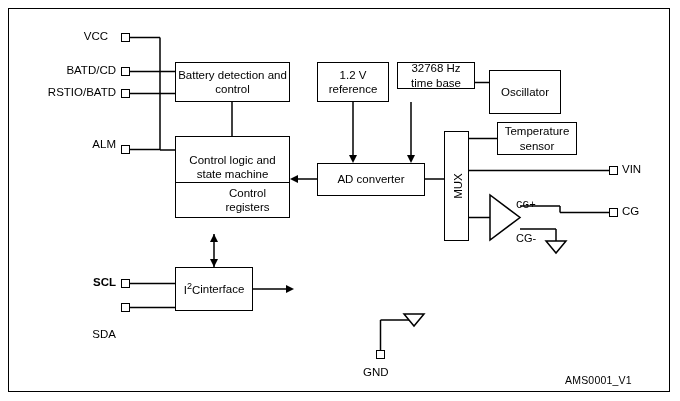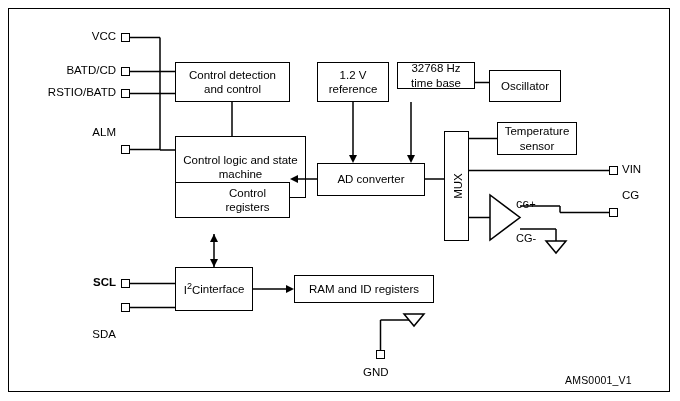--- a/index.html
+++ b/index.html
@@ -101,40 +101,40 @@
   }
 </style>
 </head>
 <body>
 
 <div id="page">
 
   <div class="outer-frame"></div>
 
   <div class="box" style="left:175px; top:62px; width:115px; height:40px;">
-    <span>Control detection and control</span>
-  </div>
-
-  <div class="box" style="left:175px; top:136px; width:131px; height:62px;">
+    <span>Battery detection and control</span>
+  </div>
+
+  <div class="box" style="left:175px; top:136px; width:115px; height:62px;">
     <span>Control logic and state machine</span>
   </div>
 
   <div class="box" style="left:175px; top:182px; width:115px; height:36px;padding-left:32px;">
     <span>Control registers</span>
   </div>
 
   <div class="box" style="left:317px; top:62px; width:72px; height:40px;">
     <span>1.2 V reference</span>
   </div>
 
   <div class="box" style="left:397px; top:62px; width:78px; height:27px;">
     <span>32768 Hz time base</span>
   </div>
 
-  <div class="box" style="left:489px; top:70px; width:72px; height:32px;">
+  <div class="box" style="left:489px; top:70px; width:72px; height:44px;">
     <span>Oscillator</span>
   </div>
 
   <div class="box" style="left:317px; top:163px; width:108px; height:33px;">
     <span>AD converter</span>
   </div>
 
   <div class="box" style="left:497px; top:122px; width:80px; height:33px;">
     <span>Temperature sensor</span>
   </div>
@@ -143,42 +143,39 @@
     <div class="mux-text" style="left:-14px; top:48px; width:53px; text-align:center;">MUX</div>
   </div>
 
   <div class="box" style="left:175px; top:267px; width:78px; height:44px; flex-direction:row;">
     <div>
       <span>I</span><span class="sub" style="vertical-align:super;">2</span><span>C</span>
     </div>
     <div>interface</div>
   </div>
 
-  <div class="box" style="left:294px; top:275px; width:140px; height:28px;">
-    <span>RAM and ID registers</span>
-  </div>
 
   <div class="pad" style="left:121px; top:33px;"></div>
   <div class="pad" style="left:121px; top:67px;"></div>
   <div class="pad" style="left:121px; top:89px;"></div>
   <div class="pad" style="left:121px; top:145px;"></div>
   <div class="pad" style="left:121px; top:279px;"></div>
   <div class="pad" style="left:121px; top:303px;"></div>
   <div class="pad" style="left:609px; top:166px;"></div>
   <div class="pad" style="left:609px; top:208px;"></div>
   <div class="pad" style="left:376px; top:350px;"></div>
 
-  <div class="pin-label left" style="left:40px; top:30px; width:76px;">VCC</div>
+  <div class="pin-label left" style="left:32px; top:30px; width:76px;">VCC</div>
   <div class="pin-label left" style="left:22px; top:64px; width:94px;">BATD/CD</div>
   <div class="pin-label left" style="left:16px; top:86px; width:100px;">RSTIO/BATD</div>
-  <div class="pin-label left" style="left:40px; top:126px; width:76px;">ALM</div>
+  <div class="pin-label left" style="left:40px; top:138px; width:76px;">ALM</div>
   <div class="pin-label left" style="left:40px; top:276px; width:76px;font-weight:bold;">SCL</div>
   <div class="pin-label left" style="left:40px; top:300px; width:76px;margin-top:28px;">SDA</div>
   <div class="pin-label right" style="left:622px; top:163px;text-align:center;">VIN</div>
-  <div class="pin-label right" style="left:622px; top:189px;text-align:center;">CG</div>
+  <div class="pin-label right" style="left:622px; top:205px;text-align:center;">CG</div>
   <div class="pin-label" style="left:363px; top:366px;">GND</div>
 
   <div class="small-lbl" style="left:516px; top:199px;font-family:Liberation Mono, monospace;">CG+</div>
   <div class="small-lbl" style="left:516px; top:232px;">CG-</div>
 
   <div class="caption" style="left:565px; top:374px;">AMS0001_V1</div>
 
   <svg class="overlay" viewBox="0 0 680 401">
     <g stroke="#000" stroke-width="1.5" fill="none">
 

